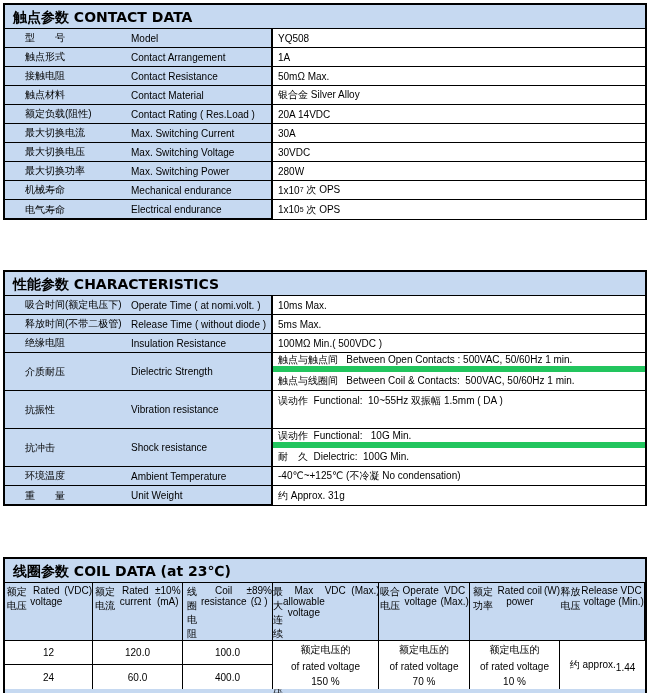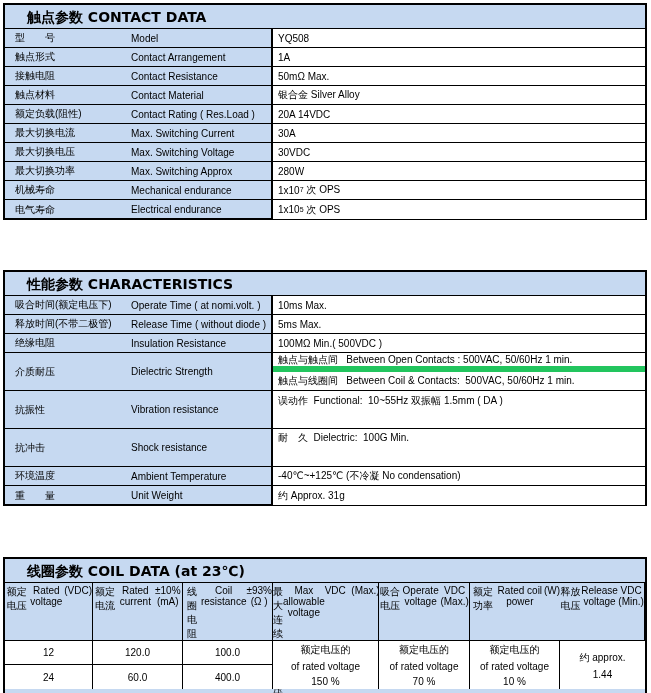--- a/index.html
+++ b/index.html
@@ -1,24 +1,24 @@
 <!DOCTYPE html>
 <html><head>
 <meta charset="utf-8">
 <style>
   html, body { margin:0; padding:0; background:#ffffff; }
   body { width:651px; height:693px; position:relative; overflow:hidden;
          font-family:"Liberation Sans","DejaVu Sans",sans-serif; color:#000; }
   .tbl { position:absolute; left:3px; width:644px; border:2px solid #000; box-sizing:border-box; background:#c6d9f1; }
   .tbl-head { height:24px; border-bottom:1px solid #000; background:#c6d9f1;
               font-family:"DejaVu Sans",sans-serif; font-weight:bold; font-size:14px;
-              line-height:24px; padding-left:22px; box-sizing:border-box; }
+              line-height:24px; padding-left:8px; box-sizing:border-box; }
   .row { display:flex; border-bottom:1px solid #000; box-sizing:border-box; font-size:10px; }
   .row:last-child { border-bottom:none; }
-  .c1 { width:122px; padding-left:10px; box-sizing:border-box; display:flex; align-items:center; }
+  .c1 { width:122px; padding-left:20px; box-sizing:border-box; display:flex; align-items:center; }
   .c2 { width:144px; padding-left:4px; box-sizing:border-box; display:flex; align-items:center; white-space:nowrap; overflow:hidden; }
   .c3 { flex:1; background:#fff; border-left:2px solid #000; box-sizing:border-box; }
   .c3 .sub { display:flex; align-items:center; padding-left:5px; border-bottom:6px solid #22c55e; box-sizing:border-box; white-space:nowrap; }
   .c3 .sub:last-child { border-bottom:none; }
   .val { padding-left:5px; display:flex; align-items:center; height:100%; white-space:nowrap; }
   sup { font-size:7px; vertical-align:super; line-height:0; }
 
   #t1 { top:3px; height:217px; }
   #t1 .row { height:19px; }
   #t2 { top:270px; height:236px; }
@@ -80,21 +80,21 @@
     </div>
   <div class="row">
       <div class="c1">最大切换电压</div>
       <div class="c2">Max. Switching Voltage</div>
       <div class="c3">
         <div class="val">30VDC</div>
       </div>
     </div>
   <div class="row">
       <div class="c1">最大切换功率</div>
-      <div class="c2">Max. Switching Approx</div>
+      <div class="c2">Max. Switching Power</div>
       <div class="c3">
         <div class="val">280W</div>
       </div>
     </div>
   <div class="row">
       <div class="c1">机械寿命</div>
       <div class="c2">Mechanical endurance</div>
       <div class="c3">
         <div class="val">
           <span>1x10</span>
@@ -151,20 +151,21 @@
       <div class="c1">抗振性</div>
       <div class="c2">Vibration resistance</div>
       <div class="c3">
         <div class="sub" style="height:19px;white-space:pre">误动作  Functional:  10~55Hz 双振幅 1.5mm ( DA )</div>
       </div>
     </div>
   <div class="row" style="height:38px">
       <div class="c1">抗冲击</div>
       <div class="c2">Shock resistance</div>
       <div class="c3">
+        <div class="sub" style="height:19px;white-space:pre">误动作  Functional:   10G Min.</div>
         <div class="sub" style="height:18px;white-space:pre">耐　久  Dielectric:  100G Min.</div>
       </div>
     </div>
   <div class="row" style="height:19px">
       <div class="c1">环境温度</div>
       <div class="c2">Ambient Temperature</div>
       <div class="c3">
         <div class="val">-40℃~+125℃ (不冷凝  No condensation)</div>
       </div>
     </div>
@@ -186,21 +187,21 @@
         <span>(VDC)</span>
       </div>
     <div class="hcell">
         <span>额定电流</span>
         <span>Rated current</span>
         <span>±10%(mA)</span>
       </div>
     <div class="hcell">
         <span>线圈电阻</span>
         <span>Coil resistance</span>
-        <span>±93%(Ω )</span>
+        <span>±89%(Ω )</span>
       </div>
     <div class="hcell">
         <span>最大连续外加电压</span>
         <span>Max allowable voltage</span>
         <span style="white-space:pre">VDC  (Max.)</span>
       </div>
     <div class="hcell">
         <span>吸合电压</span>
         <span>Operate voltage</span>
         <span>VDC (Max.)</span>
@@ -231,18 +232,18 @@
     <div class="dcell bottom" style="grid-row:2 / span 2;grid-column:5;flex-direction:column;justify-content:space-around">
         <span>额定电压的</span>
         <span>of rated voltage</span>
         <span>70 %</span>
       </div>
     <div class="dcell bottom" style="grid-row:2 / span 2;grid-column:6;flex-direction:column;justify-content:space-around">
         <span>额定电压的</span>
         <span>of rated voltage</span>
         <span>10 %</span>
       </div>
-    <div class="dcell bottom last" style="grid-row:2 / span 2;grid-column:7;flex-direction:column">
+    <div class="dcell bottom last" style="grid-row:2 / span 2;grid-column:7;flex-direction:row">
         <span>约 approx.</span>
         <span style="margin-top:4px">1.44</span>
       </div>
   </div>
 </div>
 
 </body></html>

